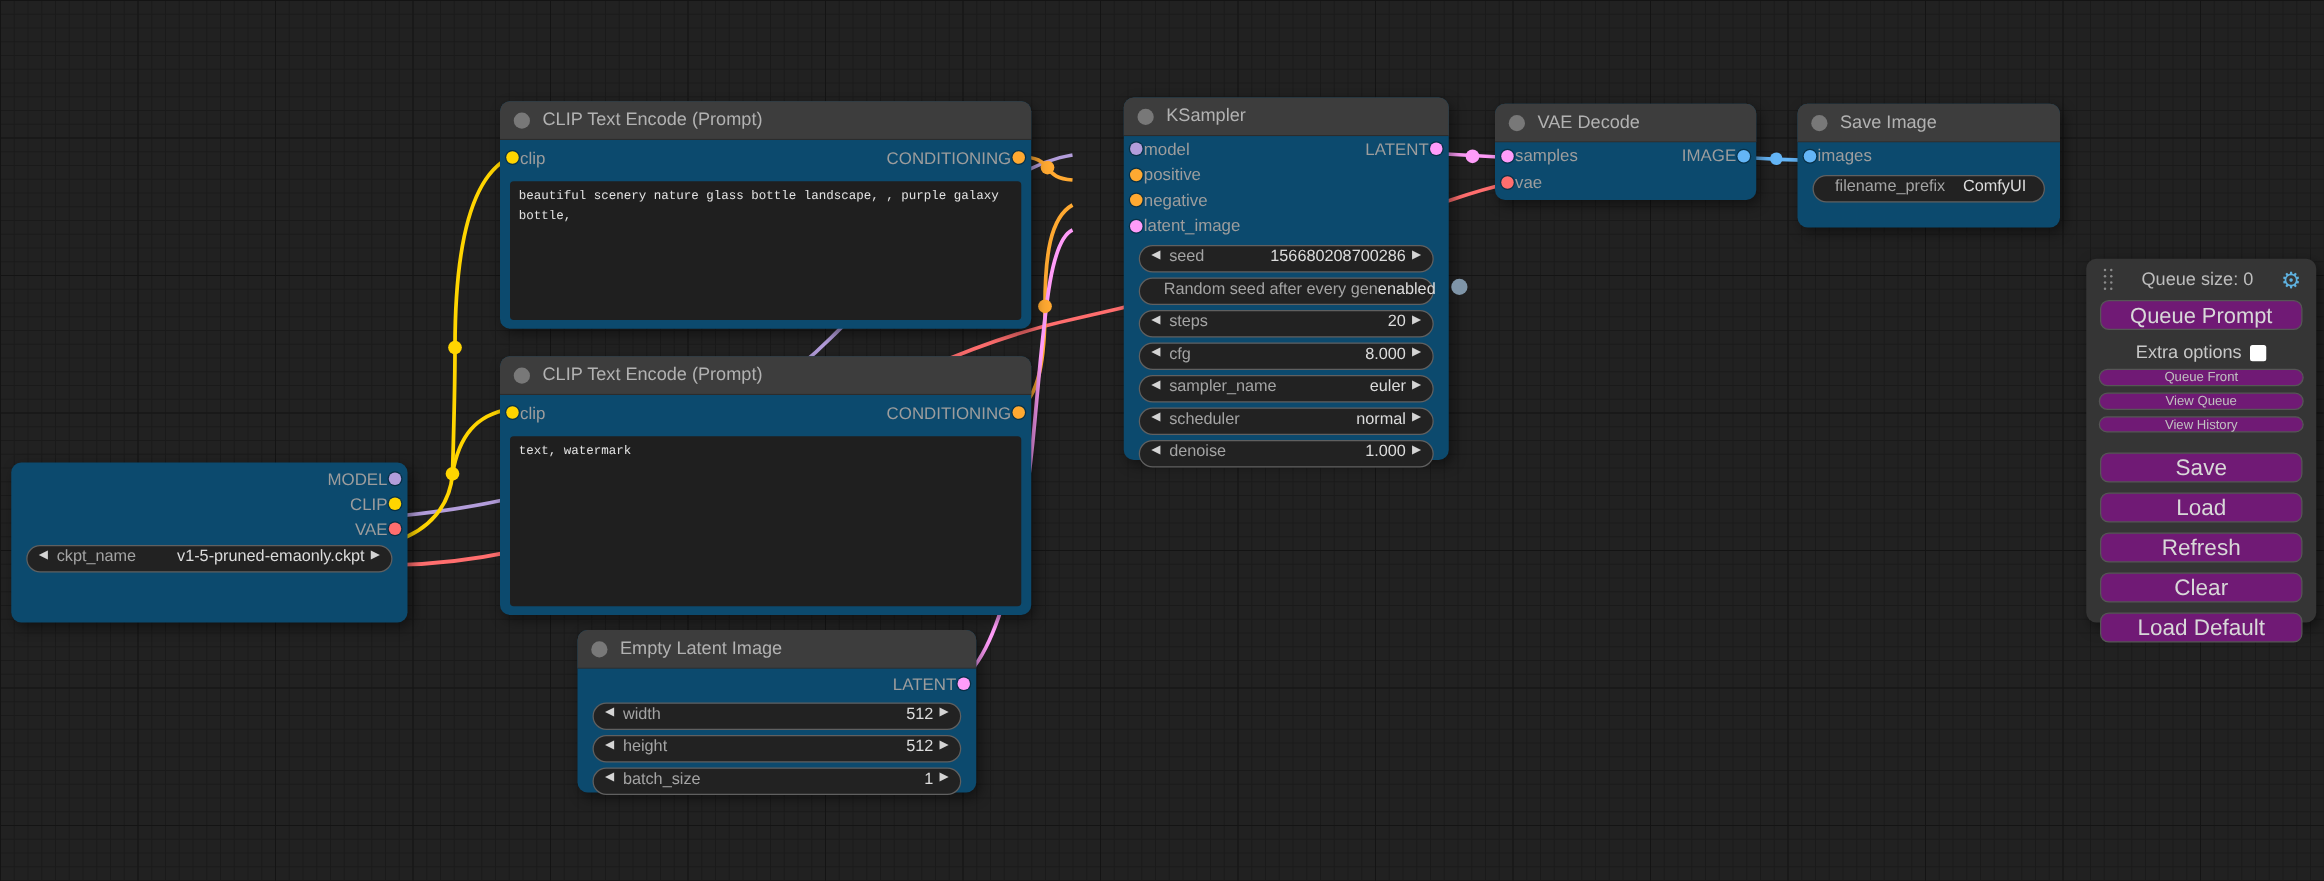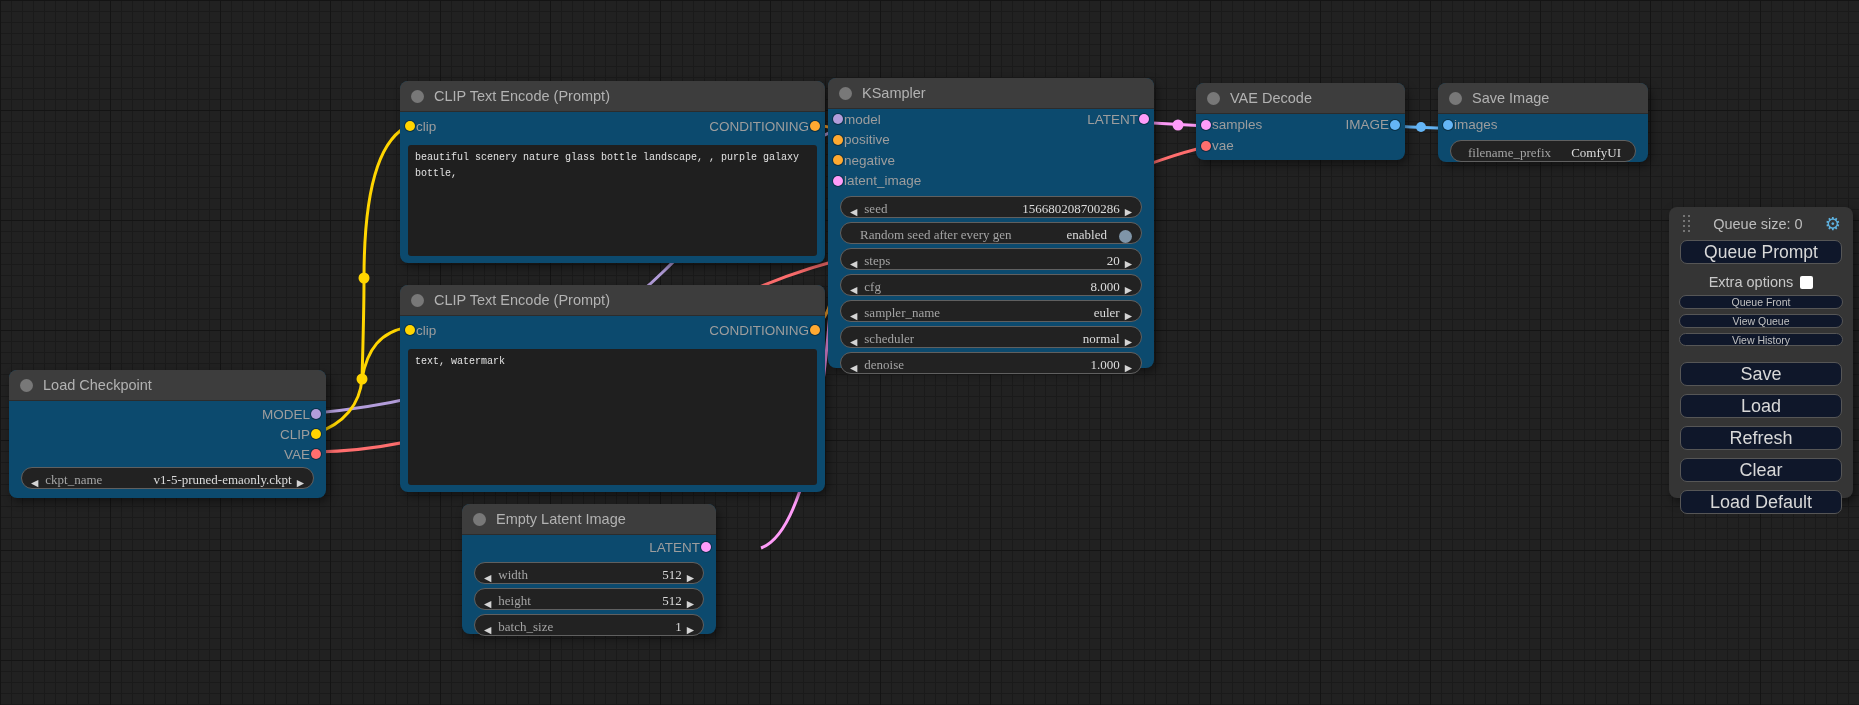--- a/index.html
+++ b/index.html
@@ -37,22 +37,22 @@
     width:10px;height:10px;border-radius:50%;position:absolute;top:50%;margin-top:-5px;
     box-shadow:0 0 0 1px rgba(0,0,0,.35);
   }
   .slot-dot.in{left:5px;} .slot-dot.out{right:5px;}
   .dot-model{background:#B39DDB;} .dot-clip{background:#FFD500;}
   .dot-vae{background:#FF6E6E;} .dot-cond{background:#FFA931;}
   .dot-latent{background:#FF9CF9;} .dot-image{background:#64B5F6;}
 
   .widget{
     height:20px;margin:3px 12px 4px 12px;background:#222;border:1px solid #606060;
-    border-radius:11px;display:flex;align-items:flex-end;padding:0 9px;
-    font-size:13px;color:#a4a4a4;white-space:nowrap;font-family:Liberation Serif, serif;
+    border-radius:11px;display:flex;align-items:flex-start;padding:0 9px;
+    font-size:13px;color:#a4a4a4;white-space:nowrap;
   }
   .widget .arrow{color:#d4d4d4;font-size:9.5px;flex:0 0 auto;}
   .widget .wlabel{margin-left:7px;}
   .widget.no-arrow .wlabel{margin-left:18px;}
   .widget .wvalue{margin-left:auto;color:#dcdcdc;margin-right:5px;}
   .widget .wvalue.flush{margin-right:10px;}
   .widget .toggle{width:13px;height:13px;border-radius:50%;background:#7F95A8;margin-left:2px;flex:0 0 auto;}
 
   .prompt-box{
     background:#1f1f1f;border-radius:3px;margin:5px 8px;padding:5px 7px;
@@ -61,42 +61,42 @@
   }
 
   
   #node-lc{left:9px;top:370px;width:317px;height:128px;}
   #node-lc .outs{margin-top:3px;}
   #node-lc .slot-row{height:20px;}
   #node-c1{left:400px;top:81px;width:425px;height:182px;}
   #node-c1 .prompt-box{height:101px;}
   #node-c2{left:400px;top:285px;width:425px;height:207px;}
   #node-c2 .prompt-box{height:126px;}
-  #node-ks{left:828px;top:78px;width:326px;height:290px;}
+  #node-ks{left:899px;top:78px;width:260px;height:290px;}
   #node-ks .slot-row{height:20.5px;}
   #node-ks .widgets{margin-top:5px;}
   #node-vd{left:1196px;top:83px;width:209px;height:77px;}
-  #node-si{left:1438px;top:83px;width:210px;height:79px;}
+  #node-si{left:1438px;top:83px;width:210px;height:99px;}
   #node-si .widget{margin-top:5px;}
-  #node-el{left:462px;top:504px;width:254px;height:130px;}
+  #node-el{left:462px;top:504px;width:319px;height:130px;}
   #node-el .slot-row{height:24px;}
 
   
   #queue-panel{
     position:absolute;z-index:3;left:1669px;top:207px;width:184px;height:291px;
     background:#353535;border-radius:8px;box-shadow:3px 4px 10px rgba(0,0,0,.5);
     padding:0 10px;box-sizing:border-box;
   }
   .qp-header{height:30px;display:flex;align-items:center;margin-top:2px;}
   .drag-dots{display:grid;grid-template-columns:3px 3px;grid-auto-rows:3px;gap:2px;margin-left:4px;}
   .drag-dots i{width:2px;height:2px;border-radius:50%;background:#8a8a8a;}
   .qp-title{flex:1;text-align:center;font-size:14.5px;color:#bdbdbd;}
   .gear{color:#5EB1DF;font-size:18px;line-height:1;margin-right:2px;}
   .qbtn{
-    background:#0f172a;border:1px solid #565656;border-radius:7px;color:#d8d8d8;
+    background:#701a75;border:1px solid #565656;border-radius:7px;color:#d8d8d8;
     display:flex;align-items:center;justify-content:center;box-sizing:border-box;
   }
   .qbtn.big{height:24px;font-size:18px;margin:0 1px 8px 1px;}
   #btn-queue-prompt{height:24px;font-size:17.5px;margin:1px 1px 0 1px;}
   .extra-row{display:flex;align-items:center;justify-content:center;gap:7px;height:16px;margin-top:10px;}
   .extra-label{font-size:14.5px;color:#c8c8c8;}
   .checkbox{width:13px;height:13px;background:#fff;border-radius:2px;}
   .small-row{display:flex;justify-content:center;gap:5px;margin-top:5px;flex-direction:column;}
   .qbtn.small{height:13px;font-size:10.5px;border-radius:8px;color:#c0c0c0;padding:0 10px;}
   .qbtn.small.half{flex:1;padding:0;}
@@ -117,24 +117,20 @@
   <path d="M1395,126 C1411,127 1432,128 1448,128" stroke="#64B5F6"></path>
   <circle cx="364" cy="278" r="5.5" fill="#FFD500"></circle>
   <circle cx="362" cy="379" r="5.5" fill="#FFD500"></circle>
   <circle cx="838" cy="134" r="5.5" fill="#FFA931"></circle>
   <circle cx="836" cy="245" r="5.5" fill="#FFA931"></circle>
   <circle cx="1178" cy="125" r="5.5" fill="#FF9CF9"></circle>
   <circle cx="1421" cy="127" r="5" fill="#64B5F6"></circle>
 </svg>
 
 <div class="node" id="node-lc">
-  <div class="node-title">
-    <span class="title-dot"></span>
-    <span>Load Checkpoint</span>
-  </div>
   <div class="outs">
     <div class="slot-row">
       <span class="right">MODEL</span>
       <span class="slot-dot out dot-model"></span>
     </div>
     <div class="slot-row">
       <span class="right">CLIP</span>
       <span class="slot-dot out dot-clip"></span>
     </div>
     <div class="slot-row">

